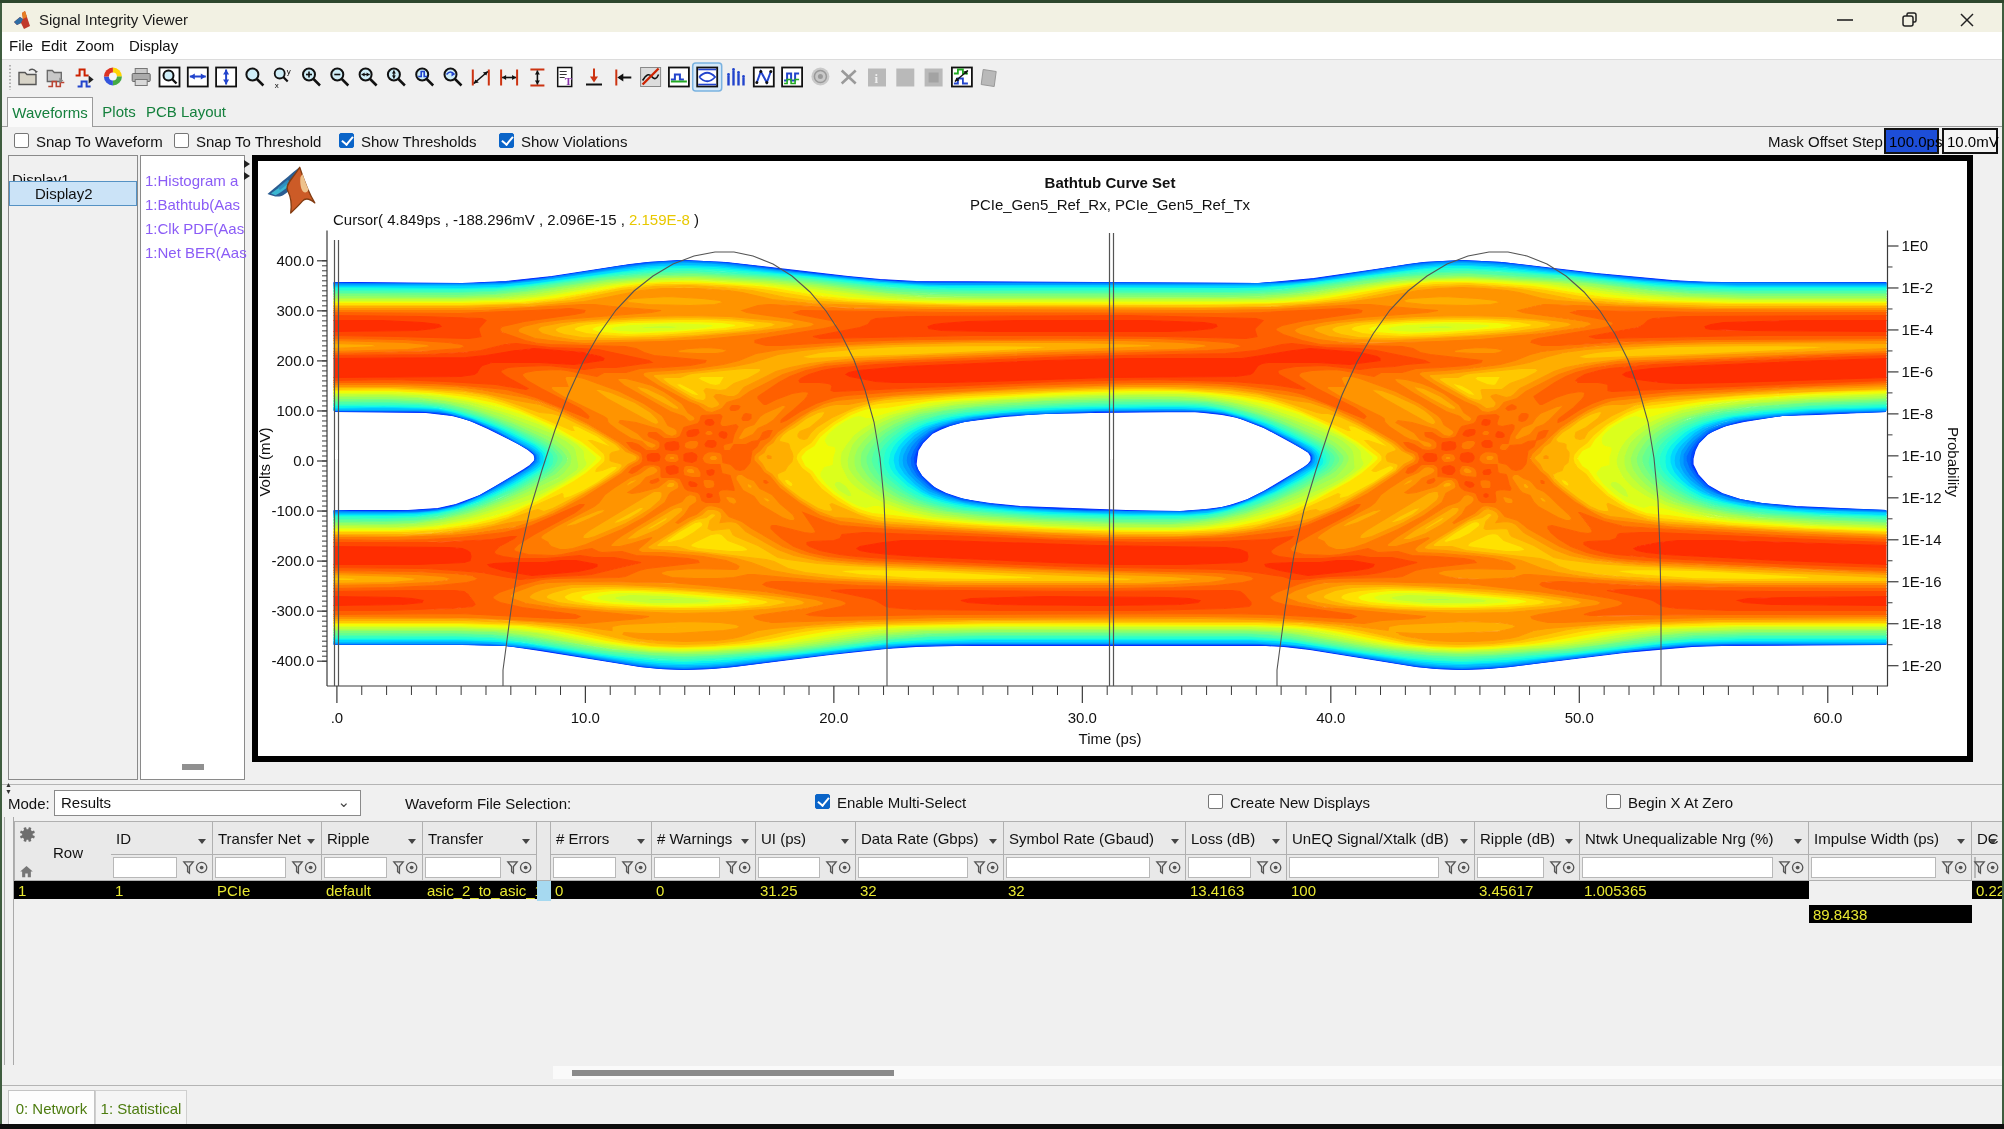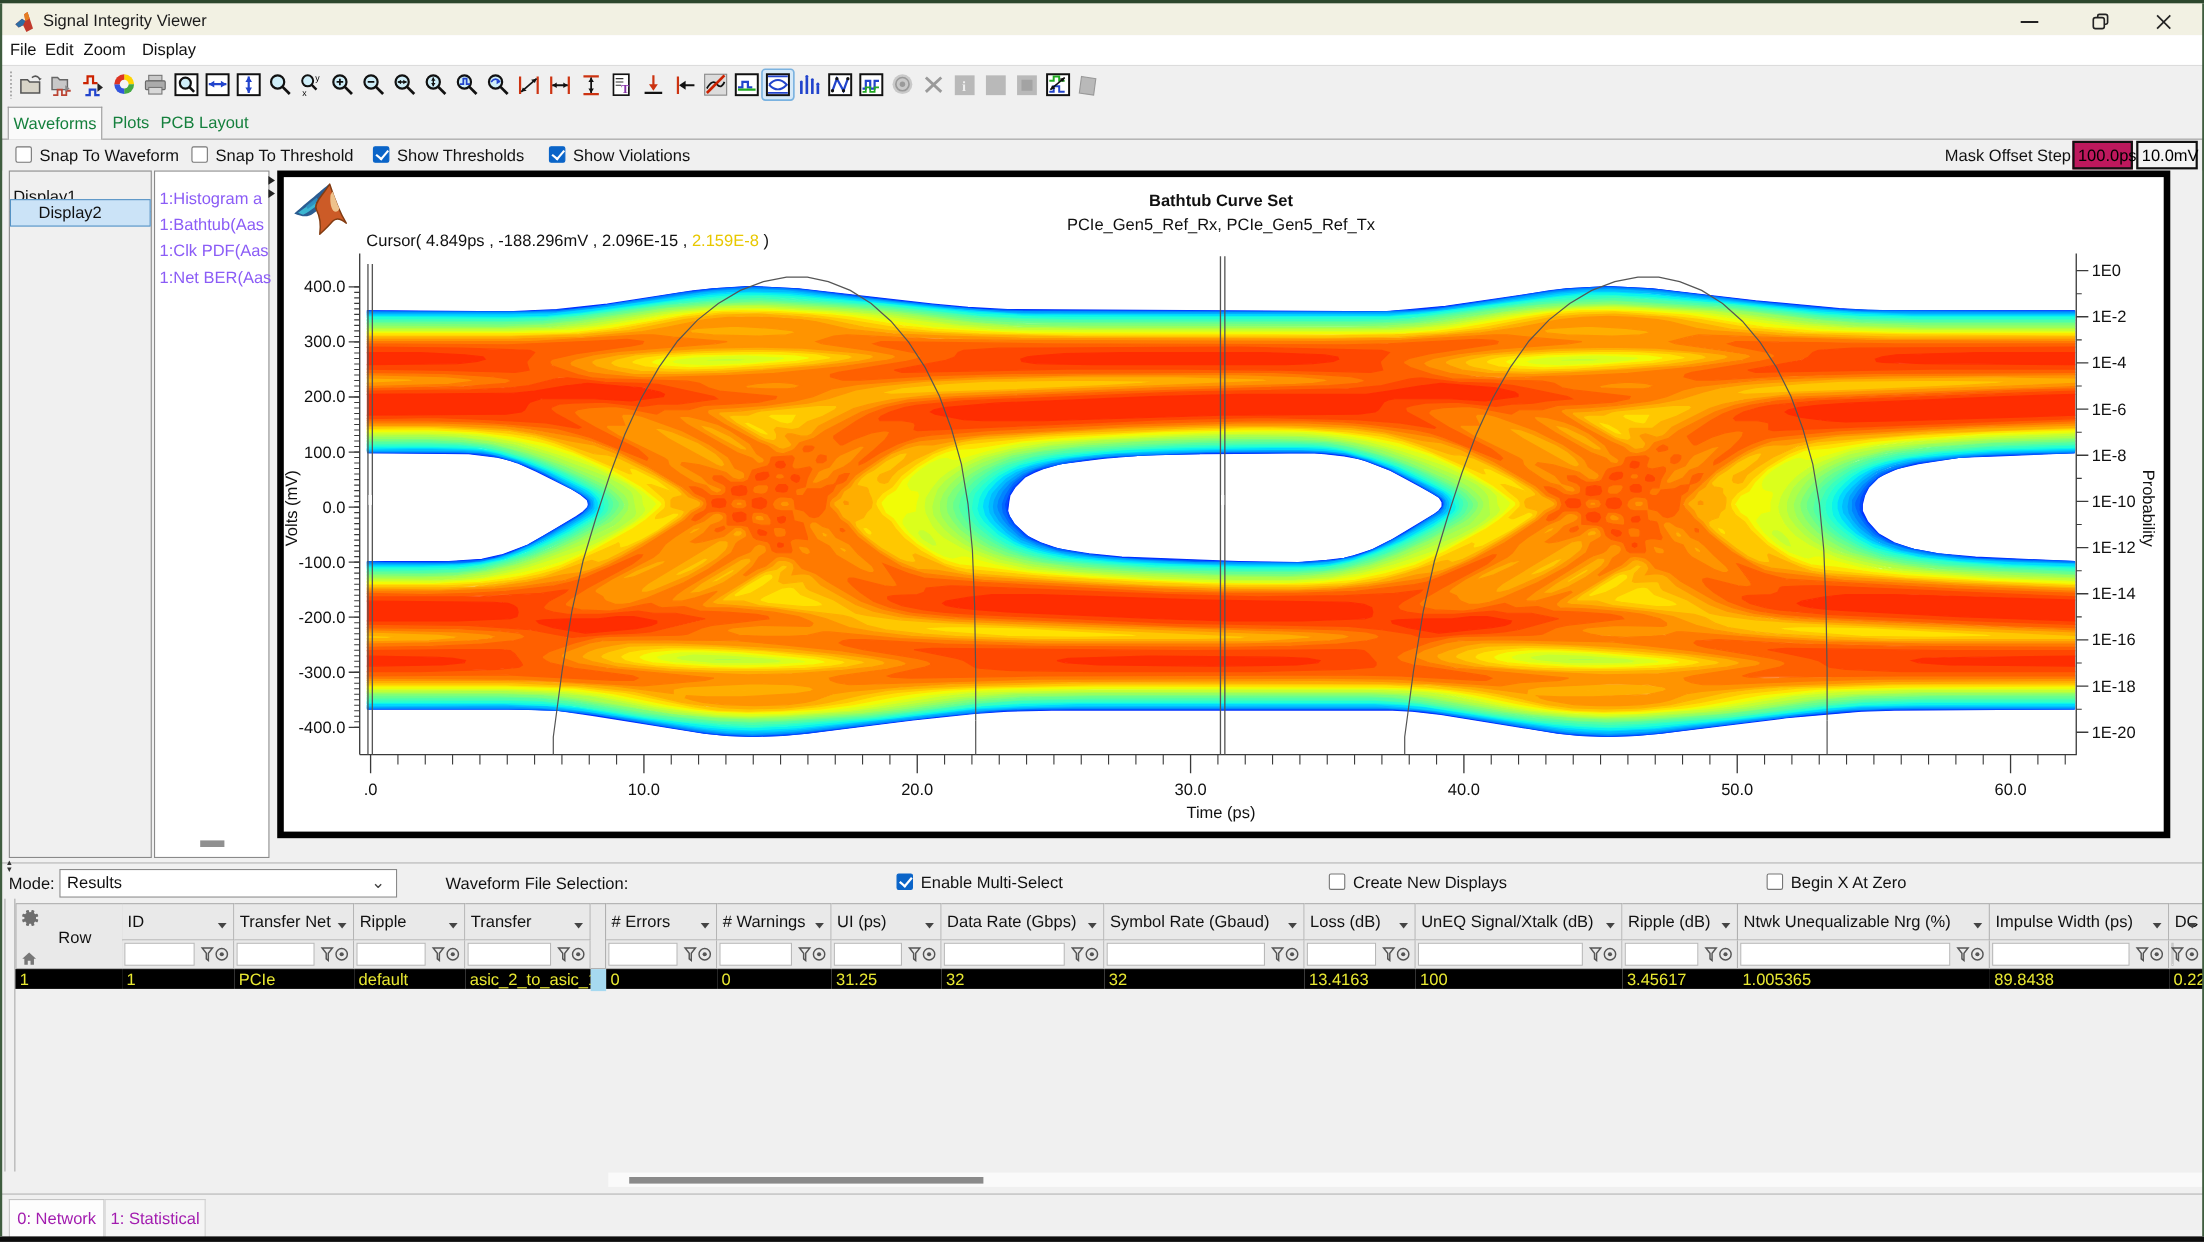--- a/index.html
+++ b/index.html
@@ -42,21 +42,21 @@
 .fcell { position:absolute; top:34px; height:26px; background:#e9e9e9; border:1px solid #b0b0b0; border-left:none; border-top:none; }
 .fbox { position:absolute; left:2px; top:2px; height:21px; background:#fff; border:1px solid #b8b8b8; }
 .dcell { position:absolute; top:60px; height:18px; background:#000; color:#e8e832; font-size:15px; padding:1px 0 0 4px; white-space:nowrap; overflow:hidden; }
 
 .ficon { position:absolute; top:5px; width:30px; height:15px; }
 
 #hscroll { left:553px; top:1066px; width:1451px; height:13px; background:#fafafa; }
 #hthumb { left:572px; top:1070px; width:322px; height:6px; background:#8a8a8a; }
 
 #bottabs { left:1px; top:1085px; width:2002px; height:39px; background:#f0f0f0; border-top:1px solid #b4b4b4; }
-.btab { position:absolute; top:4px; height:35px; font-size:15px; color:#a21caf; padding-top:9px; text-align:center; background:#f5f5f5; border:1px solid #cfcfcf; border-bottom:none; }
+.btab { position:absolute; top:4px; height:35px; font-size:15px; color:#4d7c0f; padding-top:9px; text-align:center; background:#f5f5f5; border:1px solid #cfcfcf; border-bottom:none; }
 .btab.first { background:#fdfdfd; border-color:#c4c4c4; }
 #winbottom { left:0; top:1124px; width:2004px; height:5px; background:#0d0d0d; }
 .edgeL { left:0; top:3px; width:2px; height:1121px; background:#3f5d3f; }
 .edgeR { right:0; top:3px; width:2px; height:1121px; background:#3f5d3f; }
 </style></head>
 <body>
 <div class="abs" id="titlebar">
     <svg class="abs" style="left:12px;top:7px" width="20" height="20" viewBox="0 0 20 20">
 <path d="M2 12 L8 7 L11 9 L10 3 L13 1 L18 16 L12 19 L9 13 L5 15 Z" fill="#c0392b"></path>
 <path d="M2 12 L8 7 L11 9 L9 13 L5 15 Z" fill="#2e6da4"></path>
@@ -286,21 +286,21 @@
 <div class="abs" id="cbrow">
     <div class="cb" style="left:12px"></div>
     <div class="cblabel" style="left:34px">Snap To Waveform</div>
     <div class="cb" style="left:172px"></div>
     <div class="cblabel" style="left:194px">Snap To Threshold</div>
     <div class="cb checked" style="left:337px"></div>
     <div class="cblabel" style="left:359px">Show Thresholds</div>
     <div class="cb checked" style="left:497px"></div>
     <div class="cblabel" style="left:519px">Show Violations</div>
     <div class="cblabel" style="left:1766px">Mask Offset Step</div>
-    <div class="abs" style="left:1882px;top:1px;width:55px;height:26px;border:2px solid #111;background:#be185d;font-size:15px;padding:3px 0 0 3px">100.0ps</div>
+    <div class="abs" style="left:1882px;top:1px;width:55px;height:26px;border:2px solid #111;background:#1d4ed8;font-size:15px;padding:3px 0 0 3px">100.0ps</div>
     <div class="abs" style="left:1940px;top:1px;width:56px;height:26px;border:2px solid #111;background:#f4f4f4;font-size:15px;padding:3px 0 0 3px">10.0mV</div>
   </div>
 <div class="abs" id="displaylist">
     <div class="disp" style="top:12px">Display1</div>
     <div class="disp sel" style="top:25px">Display2</div>
   </div>
 <div class="abs" id="wavelist">
     <div class="witem" style="top:16px">1:Histogram a</div>
     <div class="witem" style="top:40px">1:Bathtub(Aas</div>
     <div class="witem" style="top:64px">1:Clk PDF(Aas</div>
@@ -735,21 +735,21 @@
 <div class="abs dcell" style="top:881px;left:423px;width:114px">asic_2_to_asic_1</div>
 <div class="abs dcell" style="top:881px;left:551px;width:101px">0</div>
 <div class="abs dcell" style="top:881px;left:652px;width:104px">0</div>
 <div class="abs dcell" style="top:881px;left:756px;width:100px">31.25</div>
 <div class="abs dcell" style="top:881px;left:856px;width:148px">32</div>
 <div class="abs dcell" style="top:881px;left:1004px;width:182px">32</div>
 <div class="abs dcell" style="top:881px;left:1186px;width:101px">13.4163</div>
 <div class="abs dcell" style="top:881px;left:1287px;width:188px">100</div>
 <div class="abs dcell" style="top:881px;left:1475px;width:105px">3.45617</div>
 <div class="abs dcell" style="top:881px;left:1580px;width:229px">1.005365</div>
-<div class="abs dcell" style="top:881px;left:1809px;width:163px">89.8438</div>
+<div class="abs dcell" style="top:905px;left:1809px;width:163px">89.8438</div>
 <div class="abs dcell" style="top:881px;left:1972px;width:32px">0.22</div>
 <div class="abs" style="left:537px;top:881px;width:14px;height:20px;background:#a6d9f0"></div>
 <div class="abs" id="hscroll"></div>
 <div class="abs" id="hthumb"></div>
 <div class="abs" id="bottabs">
     <div class="btab first" style="left:7px;width:87px">0: Network</div>
     <div class="btab" style="left:94px;width:92px">1: Statistical</div>
   </div>
 <div class="abs" id="winbottom"></div>
 <div class="abs edgeL"></div>

